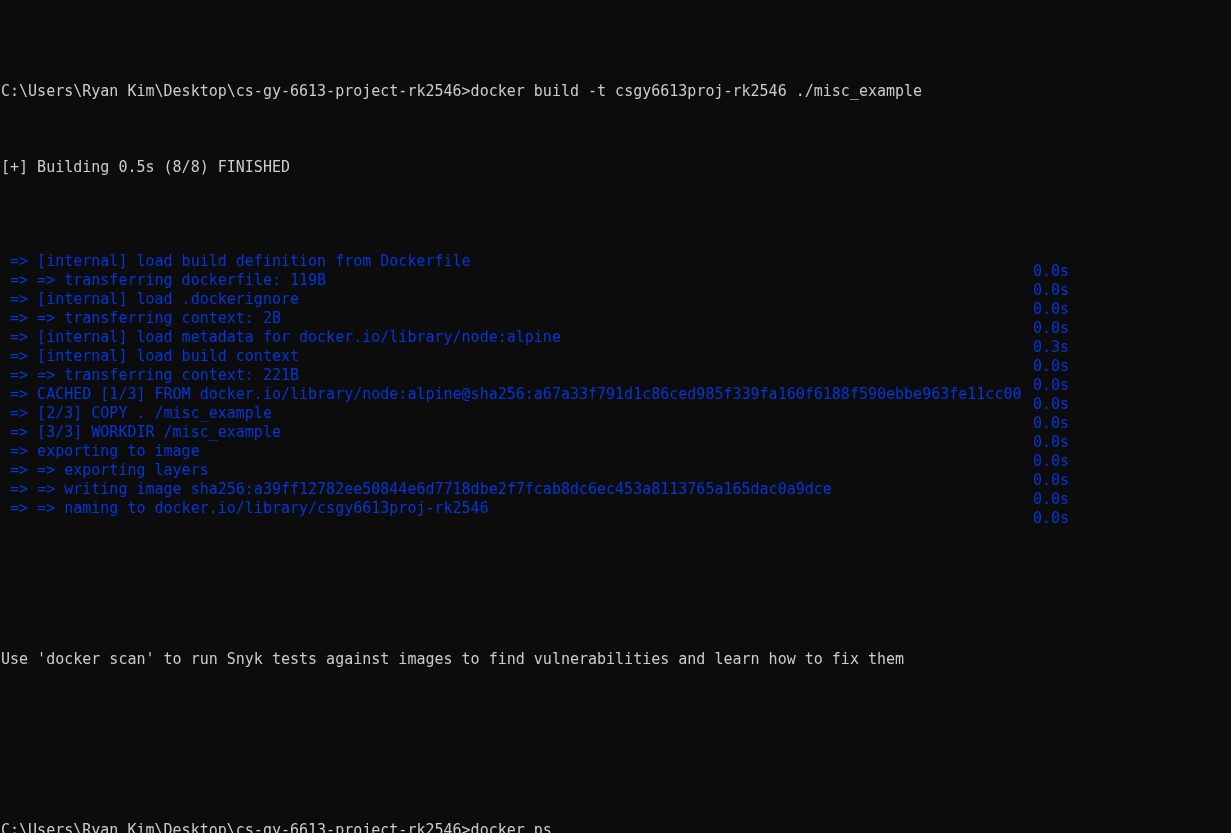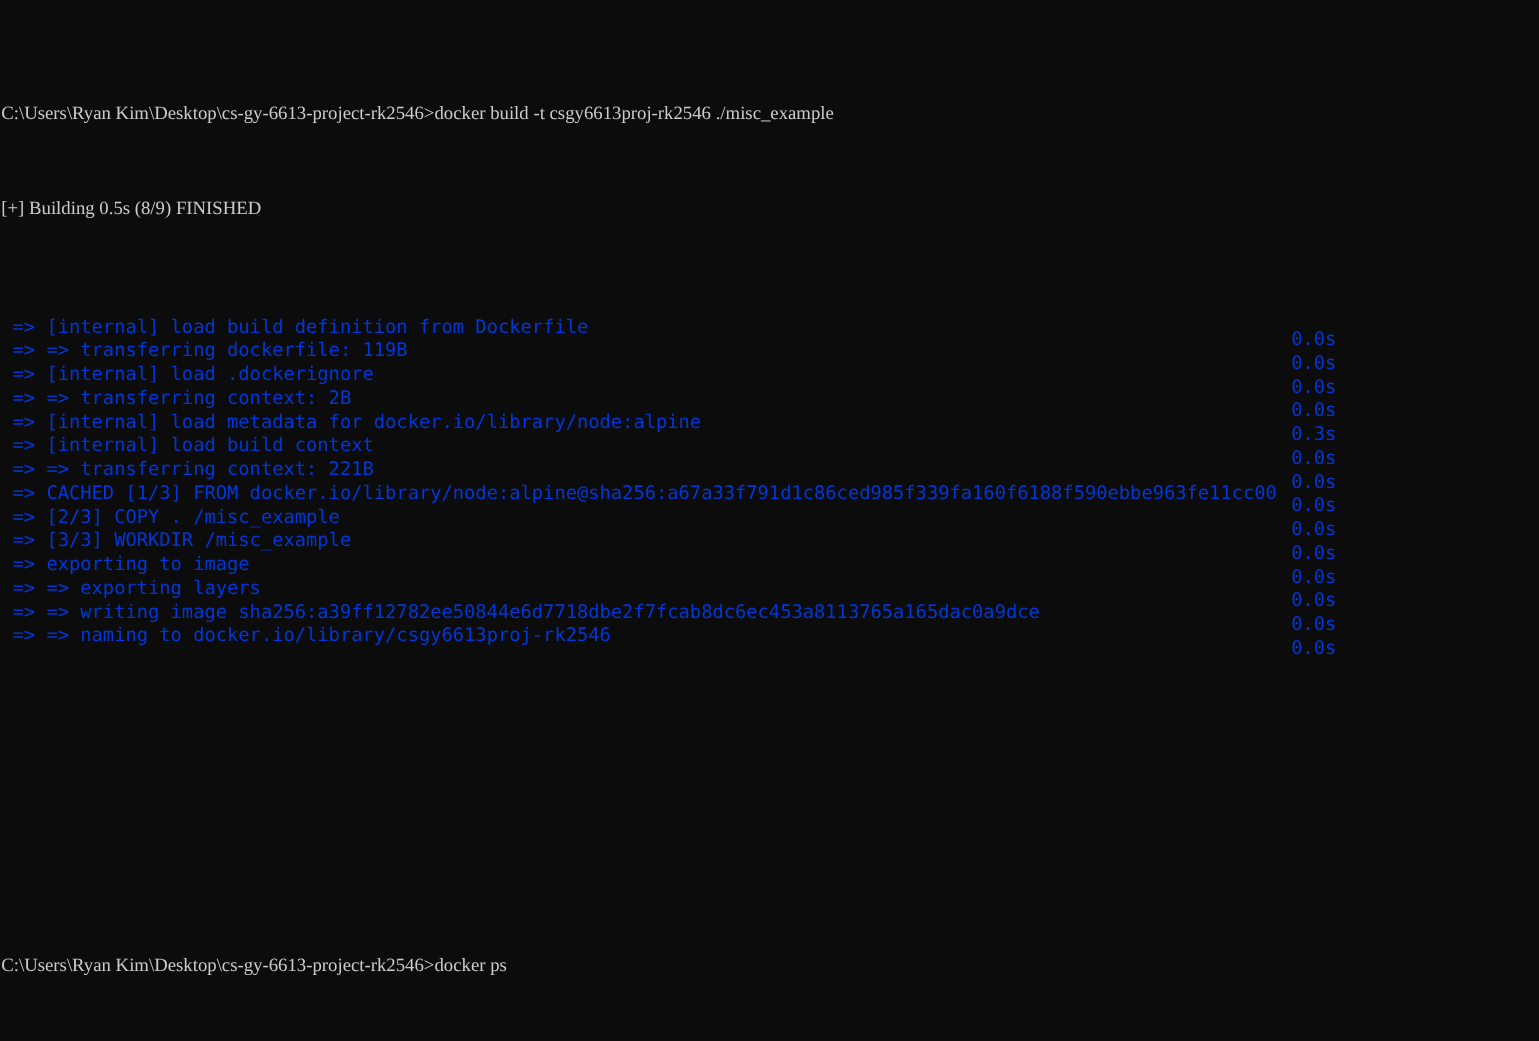--- a/index.html
+++ b/index.html
@@ -18,44 +18,44 @@
     -webkit-font-smoothing: antialiased;
   }
   #terminal {
     padding: 6px 0 0 1px;
     white-space: pre;
     letter-spacing: 0px;
   }
   .line {
     height: 18.95px;
     white-space: pre;
-    font-family: Liberation Serif, serif;
   }
   .blue { color: #0037da; }
   .fg   { color: #cccccc; }
   .blank { height: 18.95px; }
   .step { position: relative; height: 18.95px; }
   .step-text { position: absolute; left: 0; top: 0; }
   .step-time { position: absolute; left: 1032px; top: 0; margin-top: 10px; }
 </style>
 </head>
 <body>
 
 <div id="terminal">
 
   
   <div class="line"><span class="fg">C:\Users\Ryan Kim\Desktop\cs-gy-6613-project-rk2546&gt;</span><span class="fg">docker build -t csgy6613proj-rk2546 ./misc_example</span></div>
 
-  <div class="line fg">[+] Building 0.5s (8/9) FINISHED</div>
+  <div class="line fg">[+] Building 0.5s (8/8) FINISHED</div>
 
   
   <div id="build-steps"><div class="step"><span class="step-text blue"> =&gt; [internal] load build definition from Dockerfile</span><span class="step-time blue">0.0s</span></div><div class="step"><span class="step-text blue"> =&gt; =&gt; transferring dockerfile: 119B</span><span class="step-time blue">0.0s</span></div><div class="step"><span class="step-text blue"> =&gt; [internal] load .dockerignore</span><span class="step-time blue">0.0s</span></div><div class="step"><span class="step-text blue"> =&gt; =&gt; transferring context: 2B</span><span class="step-time blue">0.0s</span></div><div class="step"><span class="step-text blue"> =&gt; [internal] load metadata for docker.io/library/node:alpine</span><span class="step-time blue">0.3s</span></div><div class="step"><span class="step-text blue"> =&gt; [internal] load build context</span><span class="step-time blue">0.0s</span></div><div class="step"><span class="step-text blue"> =&gt; =&gt; transferring context: 221B</span><span class="step-time blue">0.0s</span></div><div class="step"><span class="step-text blue"> =&gt; CACHED [1/3] FROM docker.io/library/node:alpine@sha256:a67a33f791d1c86ced985f339fa160f6188f590ebbe963fe11cc00</span><span class="step-time blue">0.0s</span></div><div class="step"><span class="step-text blue"> =&gt; [2/3] COPY . /misc_example</span><span class="step-time blue">0.0s</span></div><div class="step"><span class="step-text blue"> =&gt; [3/3] WORKDIR /misc_example</span><span class="step-time blue">0.0s</span></div><div class="step"><span class="step-text blue"> =&gt; exporting to image</span><span class="step-time blue">0.0s</span></div><div class="step"><span class="step-text blue"> =&gt; =&gt; exporting layers</span><span class="step-time blue">0.0s</span></div><div class="step"><span class="step-text blue"> =&gt; =&gt; writing image sha256:a39ff12782ee50844e6d7718dbe2f7fcab8dc6ec453a8113765a165dac0a9dce</span><span class="step-time blue">0.0s</span></div><div class="step"><span class="step-text blue"> =&gt; =&gt; naming to docker.io/library/csgy6613proj-rk2546</span><span class="step-time blue">0.0s</span></div></div>
 
   <div class="blank"></div>
 
+  <div class="line fg">Use 'docker scan' to run Snyk tests against images to find vulnerabilities and learn how to fix them</div>
 
   <div class="blank"></div>
 
   
   <div class="line"><span class="fg">C:\Users\Ryan Kim\Desktop\cs-gy-6613-project-rk2546&gt;</span><span class="fg">docker ps</span></div>
   
 
   
 
   

